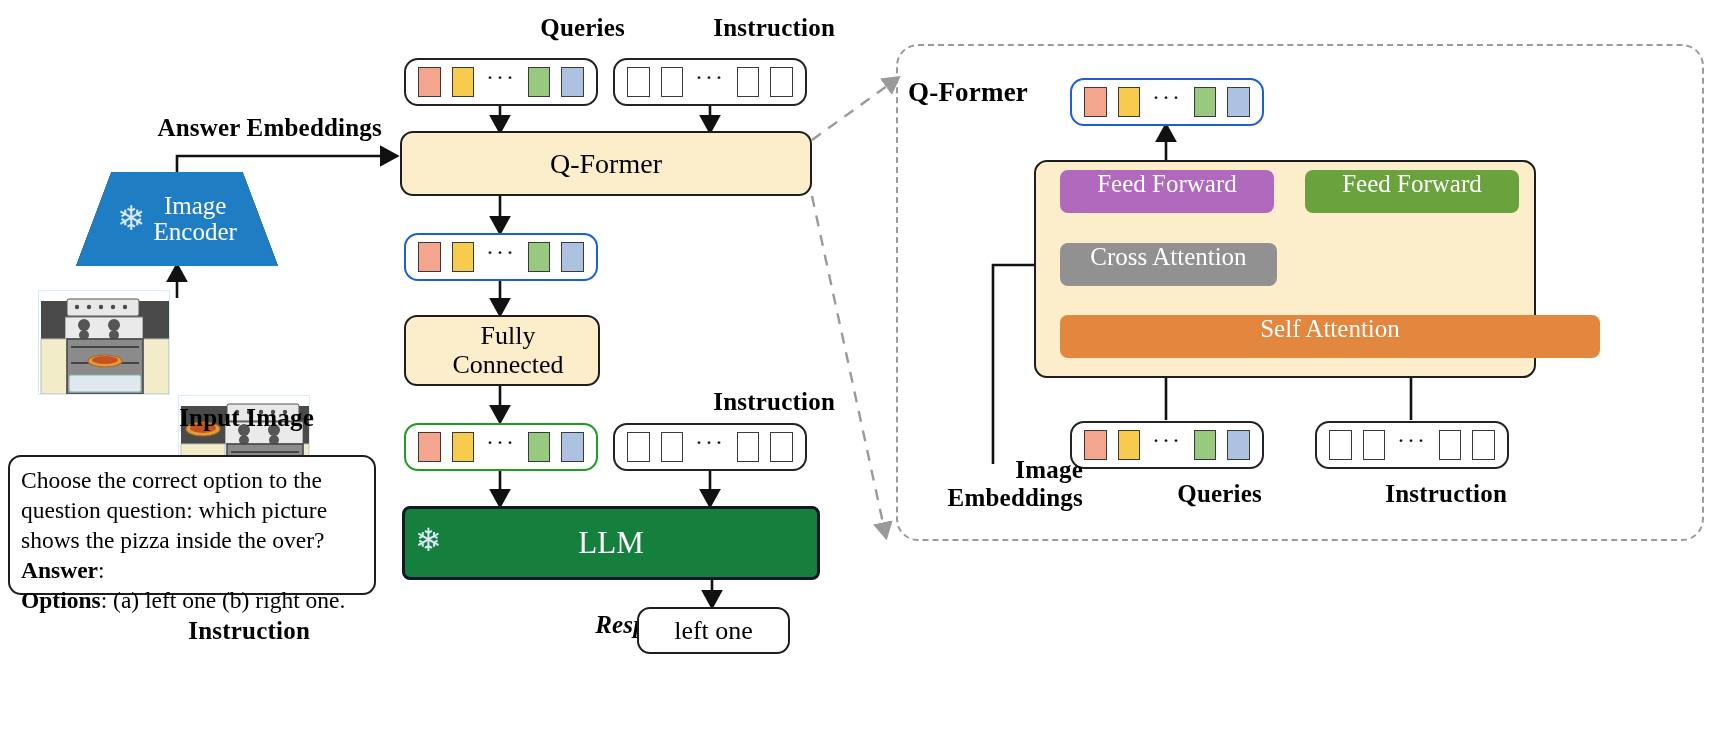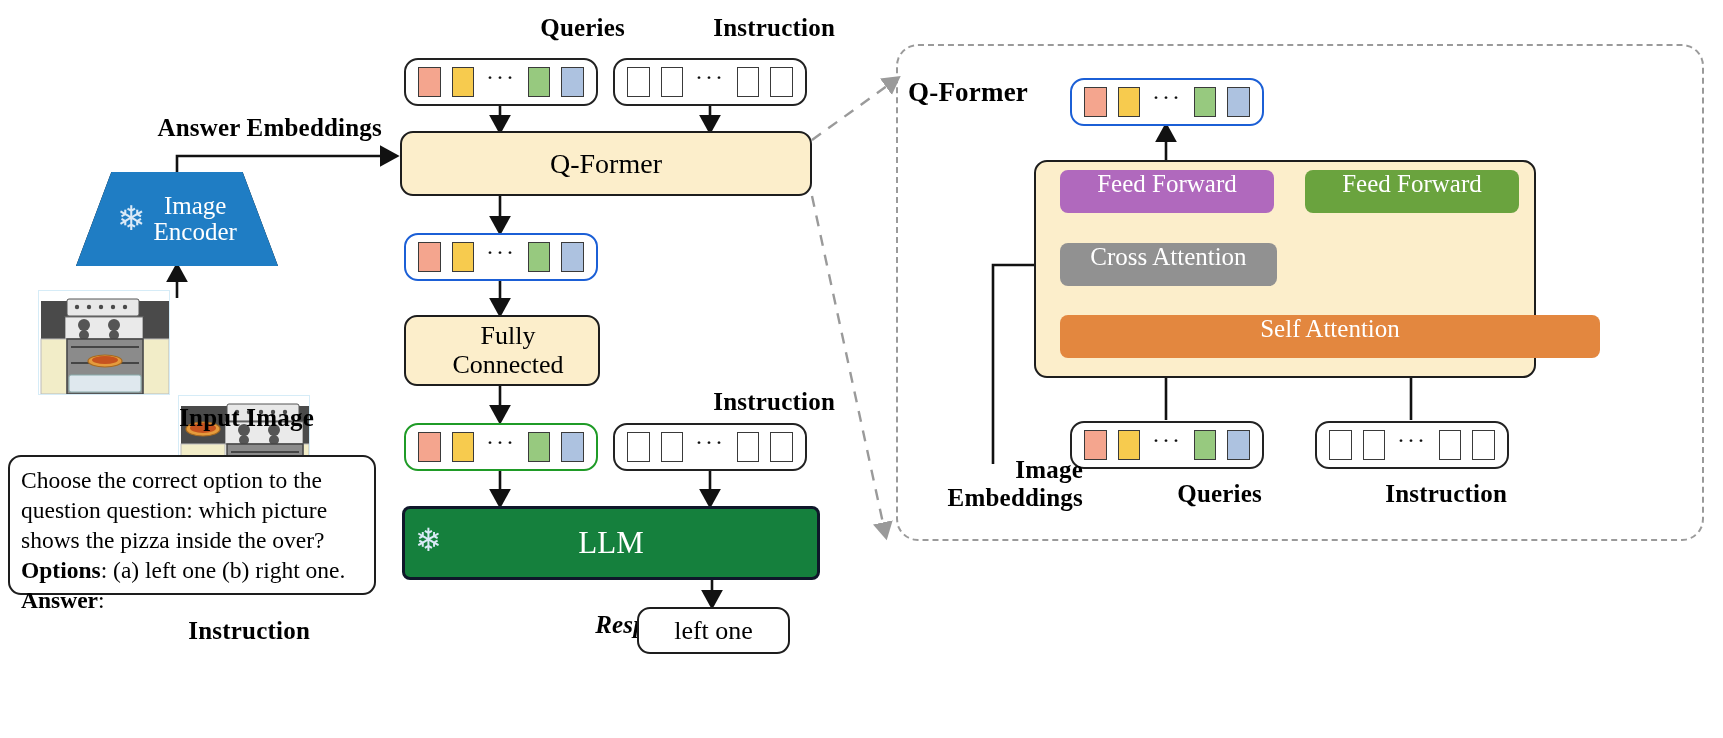--- a/index.html
+++ b/index.html
@@ -189,24 +189,24 @@
   </svg>
 </div>
 
 <div class="abs lbl" style="left:62px;top:404px;width:252px;">Input Image</div>
 
 <div class="abs prompt" style="left:8px;top:455px;width:368px;height:140px;">
   <div>Choose the correct option to the</div>
   <div>question question: which picture</div>
   <div>shows the pizza inside the over?</div>
   <div>
-    <b>Options</b><span>: (a) left one (b) right one.</span>
+    <b>Answer</b><span>:</span>
   </div>
   <div>
-    <b>Answer</b><span>:</span>
+    <b>Options</b><span>: (a) left one (b) right one.</span>
   </div>
 </div>
 
 <div class="abs lbl" style="left:58px;top:617px;width:252px;">Instruction</div>
 
 <div class="abs lbl" style="left:375px;top:14px;width:250px;">Queries</div>
 <div class="abs lbl" style="left:585px;top:14px;width:250px;">Instruction</div>
 
 <div class="abs strip" style="left:404px;top:58px;width:194px;height:48px;">
   <span class="tok" style="background:#f4a58e;"></span>

